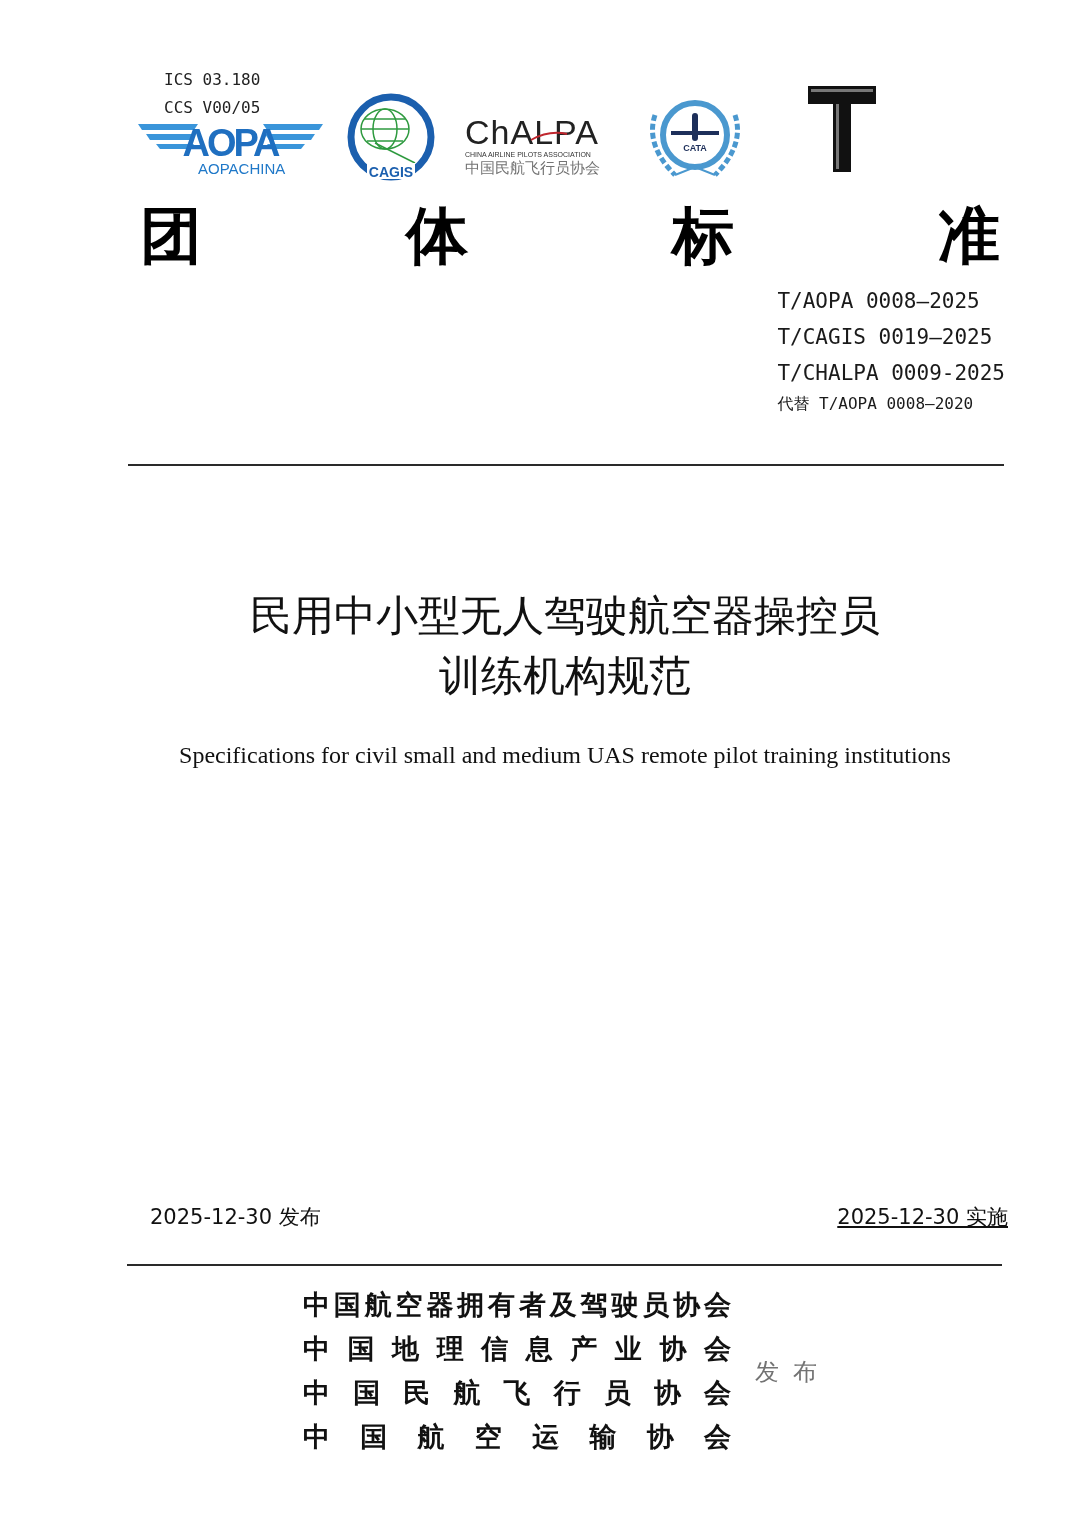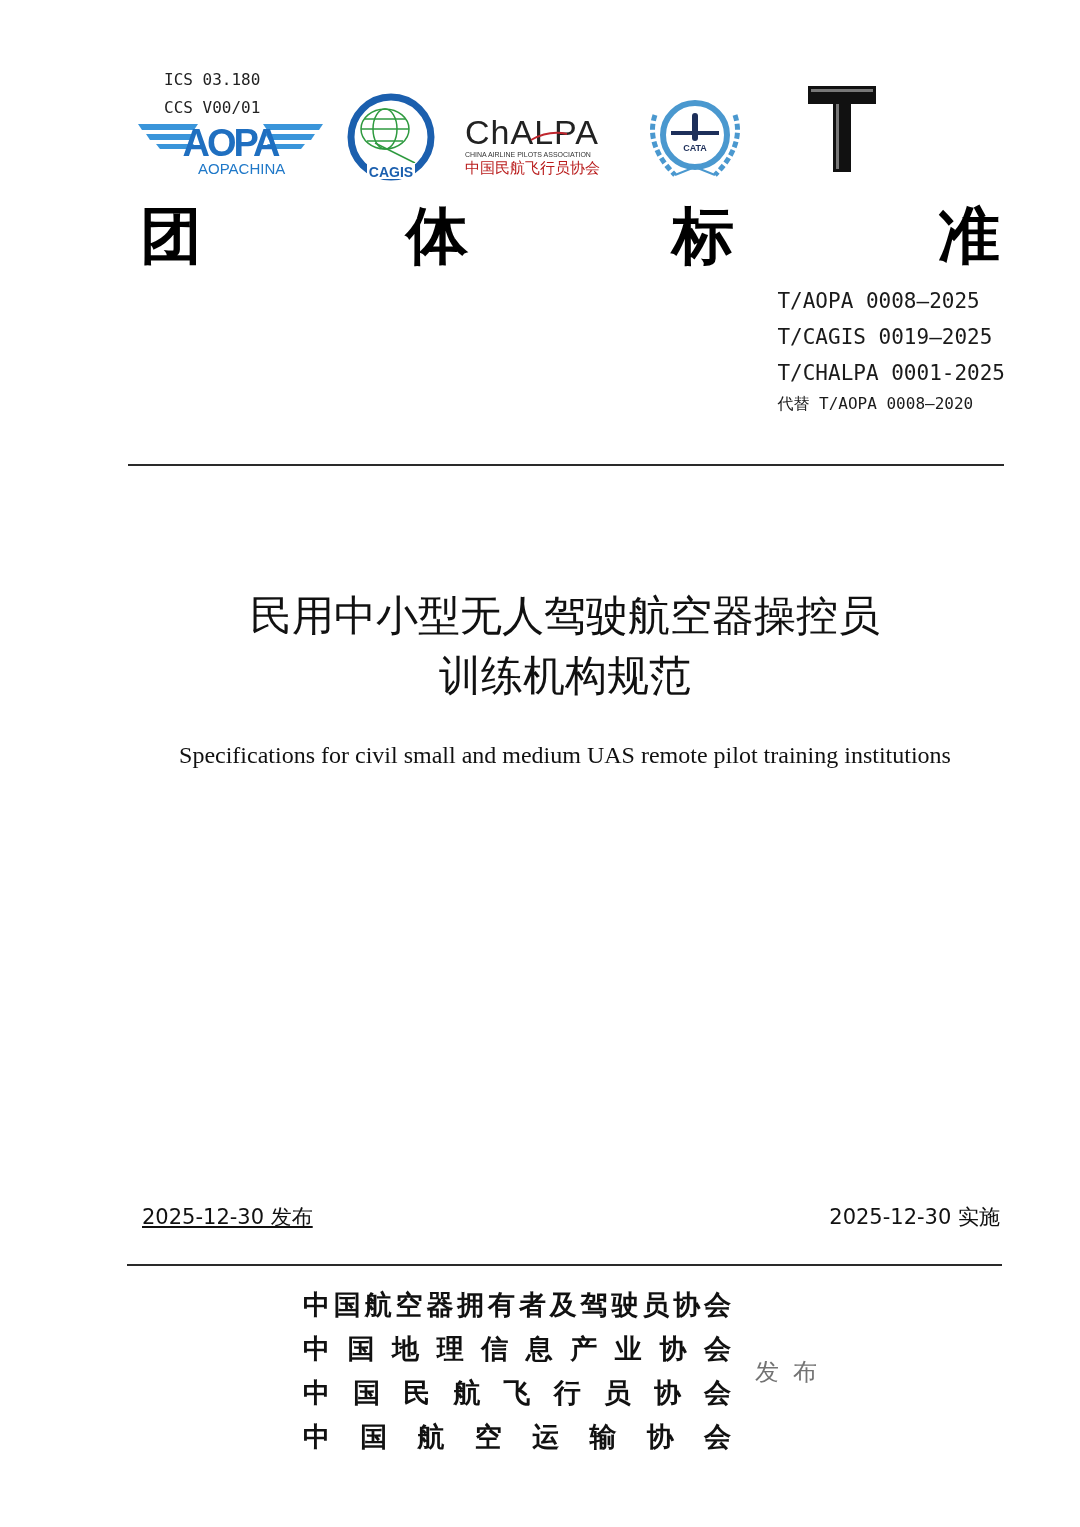--- a/index.html
+++ b/index.html
@@ -8,32 +8,32 @@
   .mono { font-family:"DejaVu Sans Mono", "Liberation Mono", monospace; }
   .codes { left:140px; top:66px; font-size:16px; line-height:28px; color:#222;margin-left:24px; }
   .logo { position:absolute; }
   .big-title { top:196px; left:140px; width:860px; height:80px; display:flex; justify-content:space-between; font-size:62px; font-weight:bold; line-height:80px; color:#000; }
   .big-title span { display:block; }
   .stdnums { right:75px; top:283px; font-size:21px; line-height:36px; color:#1a1a1a; }
   .stdnums .rep { font-size:16px; line-height:26px; }
   .hr { position:absolute; height:2px; background:#2a2a2a; }
   .cn-title { left:0; width:1130px; top:586px; text-align:center; font-size:42px; line-height:60px; color:#111; }
   .en-title { left:0; width:1130px; top:742px; text-align:center; font-family:"Liberation Serif","DejaVu Serif",serif; font-size:24px; color:#111; }
-  .date-left { left:142px; top:1203px; font-size:21px;text-decoration:underline; }
-  .date-right { right:80px; top:1203px; font-size:21px; }
+  .date-left { left:150px; top:1203px; font-size:21px; }
+  .date-right { right:72px; top:1203px; font-size:21px;text-decoration:underline; }
   .pub { left:303px; top:1283px; width:428px; font-size:27px; line-height:44px; font-weight:bold; color:#111; }
   .pub .row { display:flex; justify-content:space-between; }
   .pub-label { left:755px; top:1356px; font-size:24px; letter-spacing:14px; color:#737373; }
 </style>
 </head>
 <body>
 
 <div class="abs codes mono">
   <div>ICS 03.180</div>
-  <div>CCS V00/01</div>
+  <div>CCS V00/05</div>
 </div>
 
 <div class="logo" style="left:138px;top:118px;width:185px;height:62px;">
   <svg width="185" height="62" viewBox="0 0 185 62">
     <polygon points="0,6 60,6 56,12 4,12" fill="#3a95da"></polygon>
     <polygon points="8,16 58,16 54,22 12,22" fill="#3a95da"></polygon>
     <polygon points="18,26 56,26 52,31 22,31" fill="#3a95da"></polygon>
     <polygon points="125,6 185,6 181,12 129,12" fill="#3a95da"></polygon>
     <polygon points="127,16 177,16 173,22 131,22" fill="#3a95da"></polygon>
     <polygon points="129,26 167,26 163,31 133,31" fill="#3a95da"></polygon>
@@ -52,21 +52,21 @@
     <line x1="22" y1="48" x2="58" y2="48" stroke="#2e9a3f" stroke-width="1.5"></line>
     <line x1="30" y1="50" x2="70" y2="70" stroke="#2e9a3f" stroke-width="1.5"></line>
     <rect x="22" y="70" width="48" height="16" fill="#fff"></rect>
     <text x="46" y="84" text-anchor="middle" font-family="Liberation Sans, sans-serif" font-weight="bold" font-size="14" fill="#1b5fae">CAGIS</text>
   </svg>
 </div>
 
 <div class="logo" style="left:465px;top:114px;width:160px;height:66px;">
   <div style="font-family:'Liberation Sans',sans-serif;font-size:34px;line-height:36px;color:#222;letter-spacing:1px;">ChALPA</div>
   <div style="font-family:'Liberation Sans',sans-serif;font-size:7px;line-height:9px;color:#333;">CHINA AIRLINE PILOTS ASSOCIATION</div>
-  <div style="font-size:15px;line-height:18px;color:#b91c1c;">中国民航飞行员协会</div>
+  <div style="font-size:15px;line-height:18px;color:#737373;">中国民航飞行员协会</div>
   <svg class="abs" style="left:64px;top:16px;" width="40" height="12" viewBox="0 0 40 12">
     <path d="M2,10 Q20,0 38,4" stroke="#c0262e" stroke-width="2" fill="none"></path>
   </svg>
 </div>
 
 <div class="logo" style="left:645px;top:95px;width:100px;height:86px;">
   <svg width="100" height="86" viewBox="0 0 100 86">
     <path d="M10,20 Q0,50 30,80" stroke="#4a98cf" stroke-width="5" fill="none" stroke-dasharray="6 3"></path>
     <path d="M90,20 Q100,50 70,80" stroke="#4a98cf" stroke-width="5" fill="none" stroke-dasharray="6 3"></path>
     <circle cx="50" cy="40" r="32" fill="none" stroke="#4a98cf" stroke-width="6"></circle>
@@ -89,21 +89,21 @@
 <div class="abs big-title">
   <span>团</span>
   <span>体</span>
   <span>标</span>
   <span>准</span>
 </div>
 
 <div class="abs stdnums mono">
   <div>T/AOPA 0008—2025</div>
   <div>T/CAGIS 0019—2025</div>
-  <div>T/CHALPA 0001-2025</div>
+  <div>T/CHALPA 0009-2025</div>
   <div class="rep">代替 T/AOPA 0008—2020</div>
 </div>
 
 <div class="hr" style="left:128px;top:464px;width:876px;"></div>
 
 <div class="abs cn-title">
   <div>民用中小型无人驾驶航空器操控员</div>
   <div>训练机构规范</div>
 </div>
 

